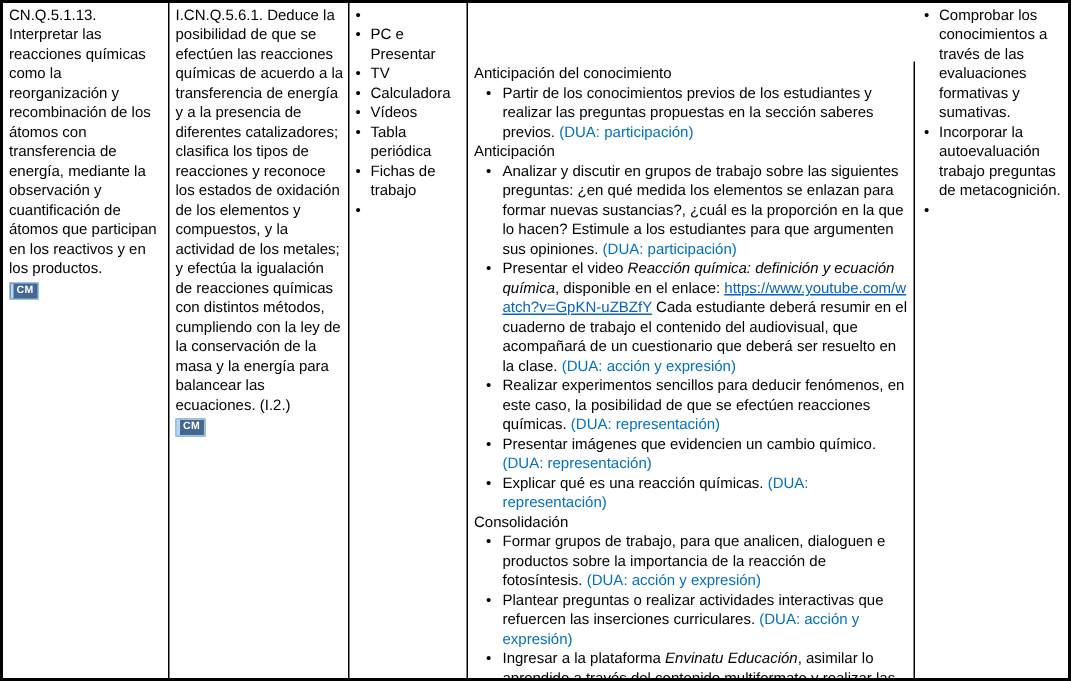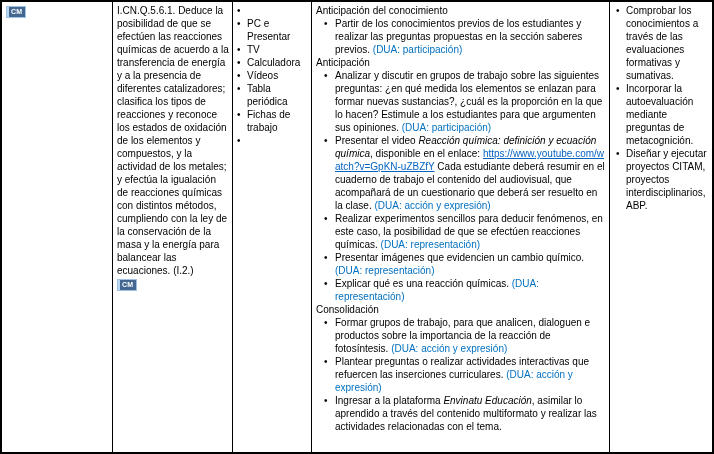--- a/index.html
+++ b/index.html
@@ -17,21 +17,21 @@
   }
   .col {
     border-right: 1px solid #000;
     padding: 2px 3px 0 4px;
     overflow: hidden;
   }
   .col:last-child { border-right: none; flex: 1; }
   .col1 { width: 111px; }
   .col2 { width: 120px; }
   .col3 { width: 79px; }
-  .col4 { width: 298px; }
+  .col4 { width: 298px; margin-top: 39px; }
   p { margin: 0; }
   .heading { margin: 0; }
   .bullet { display: flex; align-items: flex-start; }
   .bullet .mk { flex: none; width: 10px; text-align: left; }
   .bullet .tx { flex: 1; overflow-wrap: break-word; min-width: 0; }
   .col4 .bullet { padding-left: 8px; }
   .col4 .bullet .mk { width: 11px; }
   .col5 .bullet { padding-left: 2px; }
   .dua { color: #0070C0; }
   .it { font-style: italic; }
@@ -51,20 +51,21 @@
     line-height: 10px;
     text-align: center;
     letter-spacing: .3px;
   }
 </style>
 </head>
 <body>
 
 <div class="table">
   <div class="col col1">
+    <p>CN.Q.5.1.13. Interpretar las reacciones químicas como la reorganización y recombinación de los átomos con transferencia de energía, mediante la observación y cuantificación de átomos que participan en los reactivos y en los productos.</p>
     <span class="cm">CM</span>
   </div>
   <div class="col col2">
     <p>I.CN.Q.5.6.1. Deduce la posibilidad de que se efectúen las reacciones químicas de acuerdo a la transferencia de energía y a la presencia de diferentes catalizadores; clasifica los tipos de reacciones y reconoce los estados de oxidación de los elementos y compuestos, y la actividad de los metales; y efectúa la igualación de reacciones químicas con distintos métodos, cumpliendo con la ley de la conservación de la masa y la energía para balancear las ecuaciones. (I.2.)</p>
     <span class="cm">CM</span>
   </div>
   <div class="col col3" id="resources">
       <div class="bullet">
         <span class="mk">•</span>
       </div>
@@ -137,20 +138,19 @@
         <span class="tx"><span>Ingresar a la plataforma </span><span class="it">Envinatu Educación</span><span>, asimilar lo aprendido a través del contenido multiformato y realizar las actividades relacionadas con el tema.</span></span>
       </div>
     </div>
   <div class="col col5" id="evaluation">
       <div class="bullet">
         <span class="mk">•</span>
         <span class="tx">Comprobar los conocimientos a través de las evaluaciones formativas y sumativas.</span>
       </div>
       <div class="bullet">
         <span class="mk">•</span>
-        <span class="tx">Incorporar la autoevaluación mediante preguntas de metacognición.</span>
+        <span class="tx">Incorporar la autoevaluación trabajo preguntas de metacognición.</span>
       </div>
       <div class="bullet">
         <span class="mk">•</span>
-        <span class="tx">Diseñar y ejecutar proyectos CITAM, proyectos interdisciplinarios, ABP.</span>
       </div>
     </div>
 </div>
 
 </body></html>

